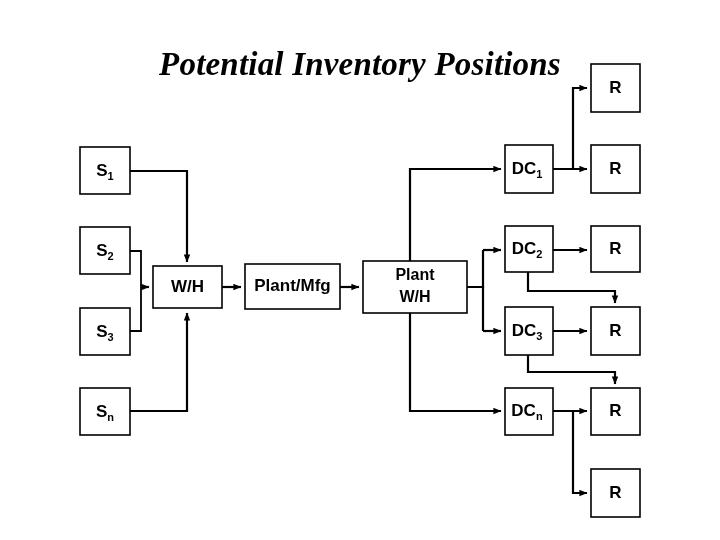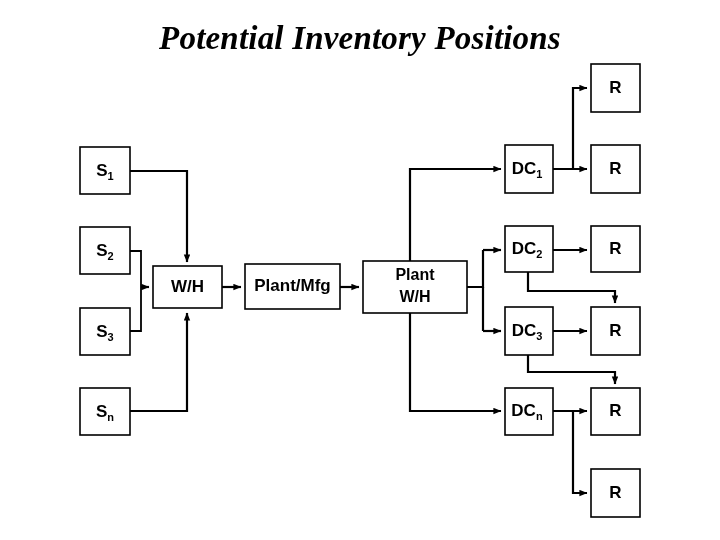--- a/index.html
+++ b/index.html
@@ -11,21 +11,21 @@
     position: relative;
     width: 720px;
     height: 540px;
     background: #ffffff;
     overflow: hidden;
     font-family: "Liberation Sans", sans-serif;
   }
   #title {
     position: absolute;
     left: 0;
-    top: 20px;
+    top: 46px;
     width: 720px;
     text-align: center;
     font-family: "Liberation Serif", serif;
     font-weight: bold;
     font-style: italic;
     font-size: 33px;
     color: #000000;
     letter-spacing: 0.2px;
     white-space: nowrap;
   }

